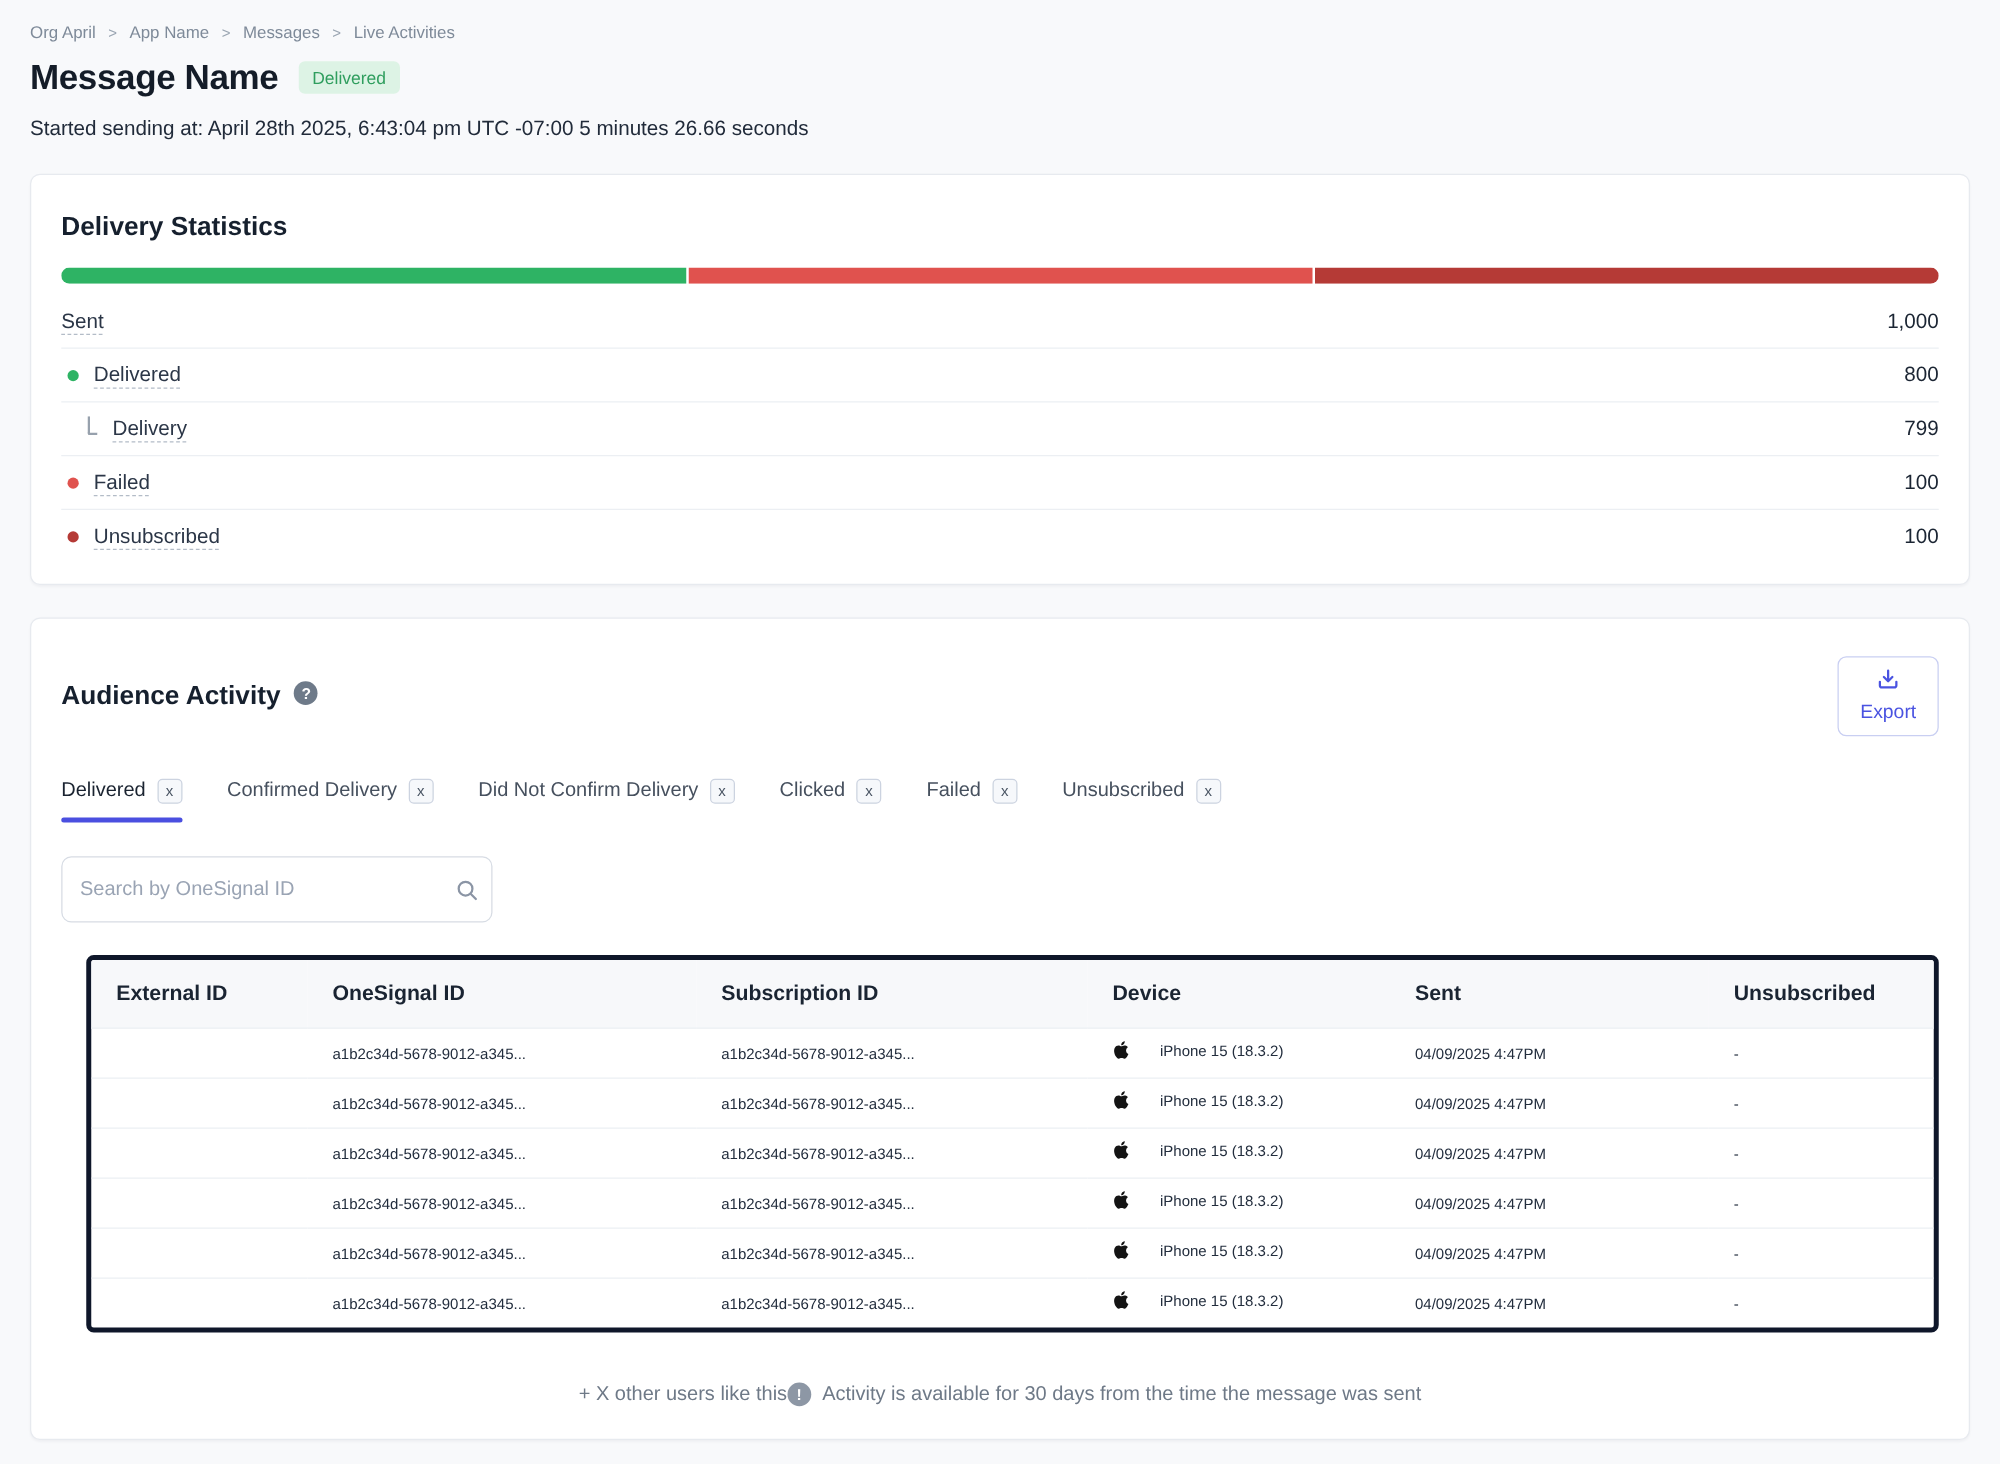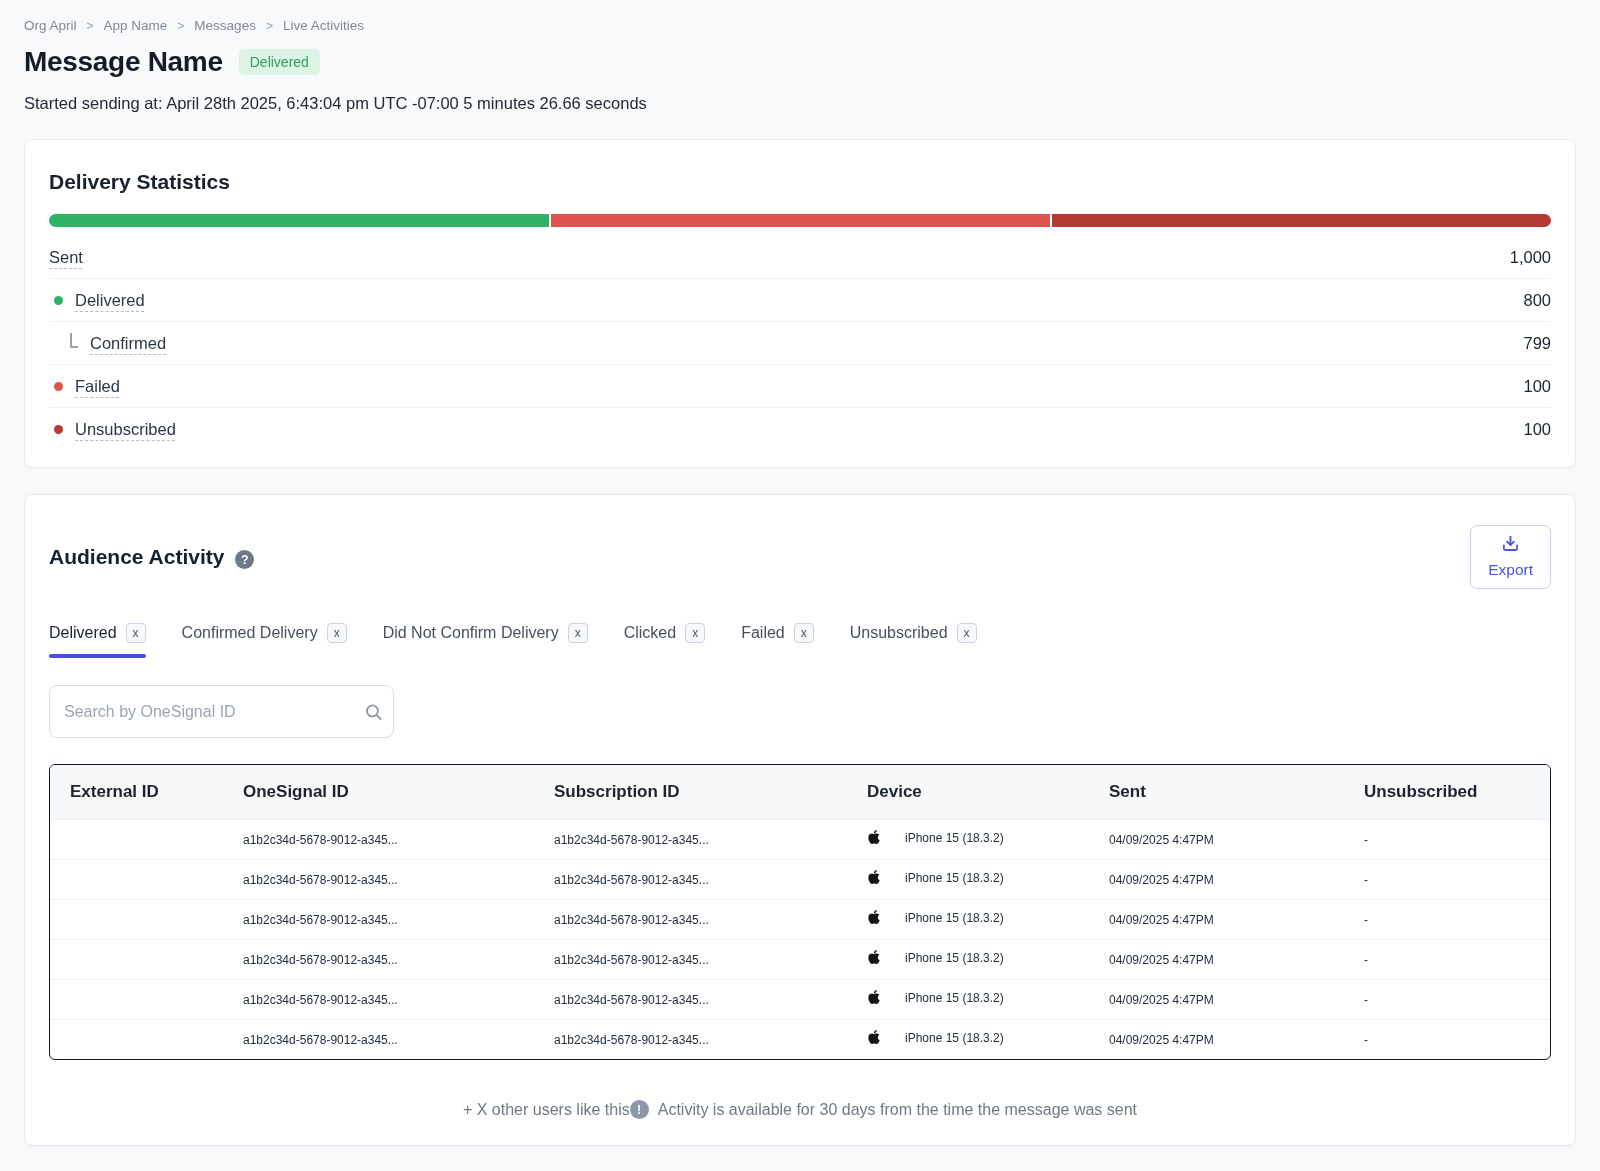--- a/index.html
+++ b/index.html
@@ -42,21 +42,21 @@
   .stat-label {
     font-size: 16.5px; color: #2b3647; cursor: pointer;
     text-decoration: underline dashed; text-decoration-color: #b3bcc7;
     text-decoration-thickness: 1px; text-underline-offset: 5px;
   }
   .stat-value { font-size: 16.5px; color: #1b2533; }
 
   
   .aa-card { padding-bottom: 26px; }
   .aa-header { display: flex; justify-content: space-between; align-items: center; }
-  .aa-title-wrap { display: flex; align-items: flex-end; gap: 11px; }
+  .aa-title-wrap { display: flex; align-items: flex-start; gap: 11px; }
   .help-icon, .info-icon {
     width: 19px; height: 19px; border-radius: 50%; color: #fff;
     font-size: 12.5px; font-weight: 700; display: inline-flex;
     align-items: center; justify-content: center; flex: none;
   }
   .help-icon { background: #6e7a89; cursor: pointer; }
   .info-icon { background: #8d97a5; margin-right: 9px; }
   .export-btn {
     display: flex; align-items: center; gap: 9px;
     border: 1px solid #c9cff2; background: #fff; color: #4a53e1;
@@ -77,21 +77,21 @@
   .search-wrap { position: relative; width: 345px; margin-top: 27px; }
   .search-input {
     width: 100%; height: 53px; border: 1px solid #d7dce4; border-radius: 8px;
     padding: 0 40px 0 14px; font-size: 16px; color: #333; font-family: inherit; outline: none;
     background: #fff;
   }
   .search-input::placeholder { color: #9aa4b4; }
   .search-icon { position: absolute; right: 11px; top: 50%; transform: translateY(-50%); display: flex; }
 
   
-  .table-wrap { margin-top: 26px; border: 1px solid #0f172a; border-radius: 6px; overflow: hidden; }
+  .table-wrap { margin-top: 26px; border: 4px solid #0f172a; border-radius: 6px; overflow: hidden; margin-left: 20px; }
   table { width: 100%; border-collapse: collapse; table-layout: fixed; }
   thead th { background: #f7f8fa; text-align: left; font-size: 17px; font-weight: 700; color: #1a2432; padding: 17px 20px; }
   tbody td { font-size: 12px; color: #222d3d; padding: 11px 20px; border-top: 1px solid #eceff3; white-space: nowrap; overflow: hidden; }
   .device-cell { display: inline-flex; align-items: center; gap: 24px; }
   .apple-icon { display: flex; margin-top: -2px; }
 
   
   .aa-footer { display: flex; justify-content: center; align-items: center; margin-top: 40px; color: #6e7987; font-size: 16px; }
   .aa-footer-right { display: inline-flex; align-items: center; }
 </style>
@@ -133,21 +133,21 @@
         <div class="stat-row">
           <div class="stat-left">
             <span class="stat-dot" style="background: rgb(46, 179, 100);"></span>
             <span class="stat-label">Delivered</span>
           </div>
           <div class="stat-value">800</div>
         </div>
         <div class="stat-row">
           <div class="stat-left">
             <span class="tree-connector"></span>
-            <span class="stat-label">Confirmed</span>
+            <span class="stat-label">Delivery</span>
           </div>
           <div class="stat-value">799</div>
         </div>
         <div class="stat-row">
           <div class="stat-left">
             <span class="stat-dot" style="background: rgb(224, 82, 78);"></span>
             <span class="stat-label">Failed</span>
           </div>
           <div class="stat-value">100</div>
         </div>

